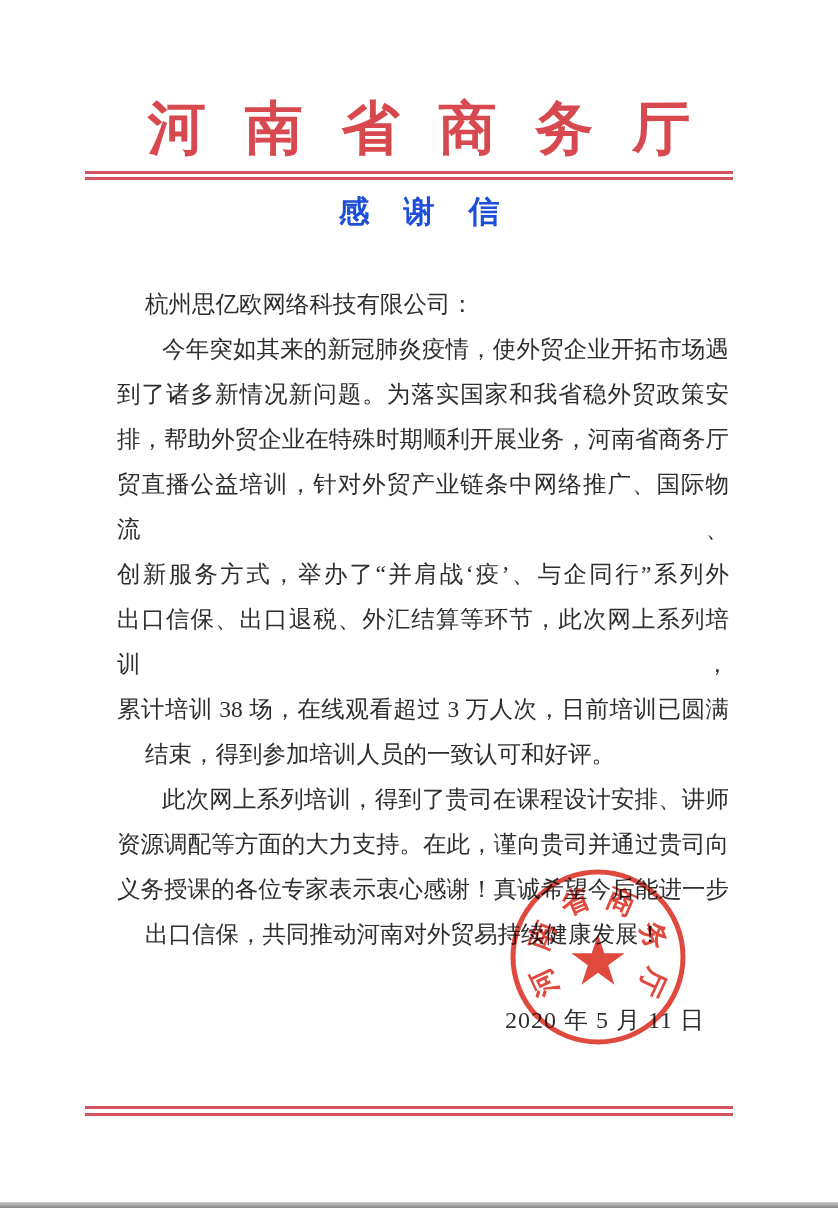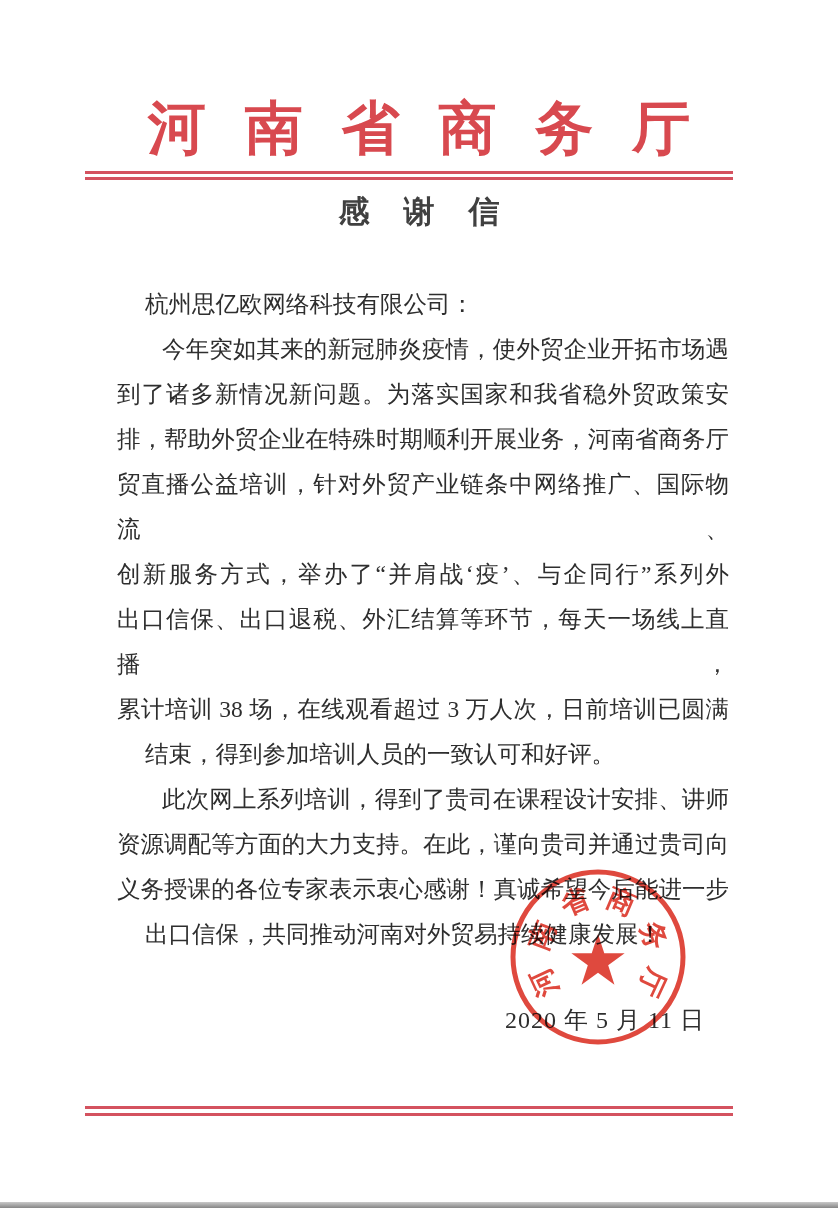--- a/index.html
+++ b/index.html
@@ -107,30 +107,30 @@
 </head>
 <body>
 
 <div class="page">
 
   <div class="org-name" style="color: rgb(216, 73, 79);">河南省商务厅</div>
 
   <div class="rule h1" style="background: rgb(212, 82, 95);"></div>
   <div class="rule h2" style="background: rgb(212, 82, 95);"></div>
 
-  <div class="letter-title" style="color: #404040;">感谢信</div>
+  <div class="letter-title" style="color: #1d4ed8;">感谢信</div>
 
   <div class="body-block">
     <div class="line short">杭州思亿欧网络科技有限公司：</div>
     <div class="line indent">今年突如其来的新冠肺炎疫情，使外贸企业开拓市场遇</div>
     <div class="line">到了诸多新情况新问题。为落实国家和我省稳外贸政策安</div>
     <div class="line">排，帮助外贸企业在特殊时期顺利开展业务，河南省商务厅</div>
     <div class="line">贸直播公益培训，针对外贸产业链条中网络推广、国际物流、</div>
     <div class="line">创新服务方式，举办了“并肩战‘疫’、与企同行”系列外</div>
-    <div class="line">出口信保、出口退税、外汇结算等环节，每天一场线上直播，</div>
+    <div class="line">出口信保、出口退税、外汇结算等环节，此次网上系列培训，</div>
     <div class="line">累计培训 38 场，在线观看超过 3 万人次，日前培训已圆满</div>
     <div class="line short">结束，得到参加培训人员的一致认可和好评。</div>
     <div class="line indent">此次网上系列培训，得到了贵司在课程设计安排、讲师</div>
     <div class="line">资源调配等方面的大力支持。在此，谨向贵司并通过贵司向</div>
     <div class="line">义务授课的各位专家表示衷心感谢！真诚希望今后能进一步</div>
     <div class="line short">出口信保，共同推动河南对外贸易持续健康发展！</div>
   </div>
 
   <div class="date-line" style="color: rgb(46, 46, 46);">2020 年 5 月 11 日</div>
 

